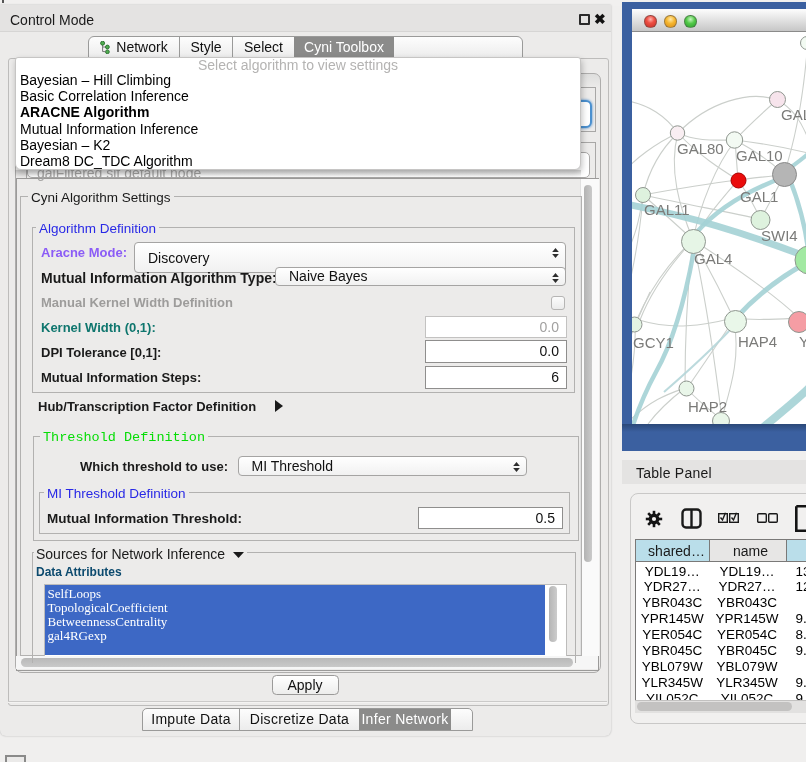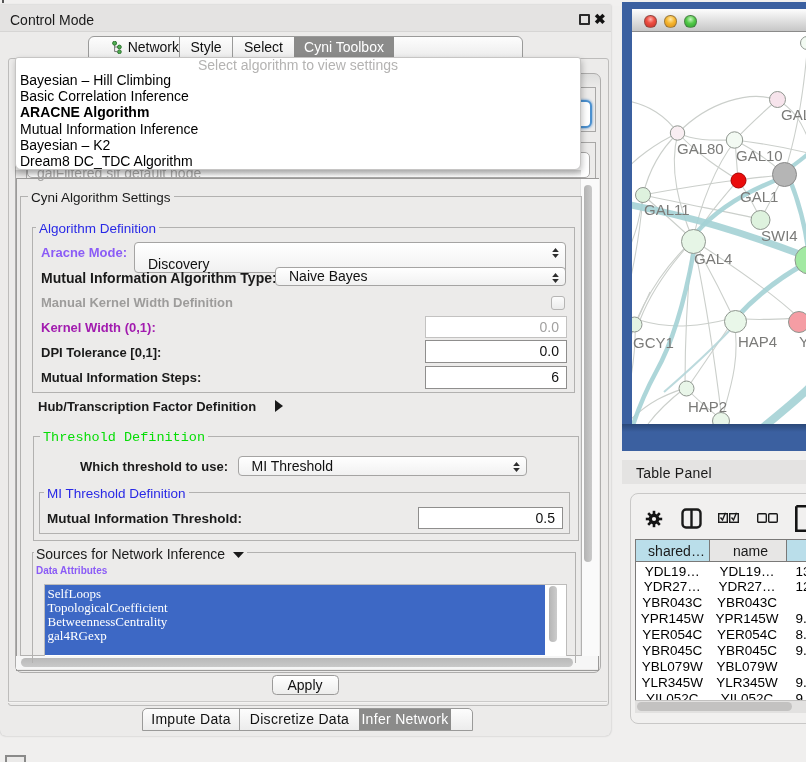--- a/index.html
+++ b/index.html
@@ -28,21 +28,21 @@
 <div class="abs" style="left:10px;top:12px;font-size:14px;color:#1a1a1a;">Control Mode</div>
 
 <div class="abs" style="left:579px;top:14px;width:7px;height:7px;border:2px solid #2a2a2a;border-radius:1px;"></div>
 <div class="abs" style="left:594px;top:11px;font-size:14px;font-weight:bold;color:#111;">✖</div>
 
 <div class="abs" style="left:8px;top:58px;width:599px;height:646px;background:#ecebea;
      border:1px solid #bdbcbb;border-radius:3px;"></div>
 
 <div class="abs" style="left:88px;top:36px;width:433px;height:20.5px;border:1px solid #9a9a99;
      border-radius:6px 6px 0 0;background:linear-gradient(#fdfdfd,#ececec);overflow:hidden;display:flex;">
-  <div style="width:90px;display:flex;align-items:center;justify-content:flex-end;border-right:1px solid #9a9a99;">
+  <div style="width:90px;display:flex;align-items:center;justify-content:center;border-right:1px solid #9a9a99;">
     <svg width="11" height="13" viewBox="0 0 11 13" style="margin-right:5px;">
       <line x1="2.6" y1="3" x2="2.6" y2="10.5" stroke="#777" stroke-width="1"></line>
       <line x1="2.6" y1="6" x2="7" y2="6" stroke="#777" stroke-width="1"></line>
       <circle cx="2.6" cy="2.2" r="2" fill="#4fae51" stroke="#2a6e2c" stroke-width="0.9"></circle>
       <circle cx="7.4" cy="6" r="1.9" fill="#4fae51" stroke="#2a6e2c" stroke-width="0.9"></circle>
       <circle cx="7.4" cy="10.8" r="1.9" fill="#4fae51" stroke="#2a6e2c" stroke-width="0.9"></circle>
       <line x1="2.6" y1="10.5" x2="5.5" y2="10.7" stroke="#777" stroke-width="1"></line>
     </svg>
     <span style="font-size:14px;color:#111;">Network</span>
     </div>
@@ -65,38 +65,38 @@
 <div class="abs" style="left:16px;top:656px;width:582px;height:13px;background:#f6f6f6;"></div>
 <div class="abs" style="left:21px;top:658px;width:552px;height:9px;background:linear-gradient(#b9b9b9,#c9c9c9);border-radius:4.5px;"></div>
 
 <div class="abs" style="left:20px;top:196px;width:560px;height:458px;border:1px solid #b2b1b0;"></div>
 <div class="abs" style="left:28px;top:190px;font-size:13.5px;color:#1a1a1a;background:#ecebea;padding:0 3px;">Cyni Algorithm Settings</div>
 
 <div class="abs" style="left:32px;top:227px;width:541px;height:164px;border:1px solid #b2b1b0;"></div>
 <div class="abs" style="left:36px;top:221px;font-size:13.5px;color:#2929e6;background:#ecebea;padding:0 3px;">Algorithm Definition</div>
 
 <div class="abs b" style="left:41px;top:245px;font-size:13px;color:#8b5cf6;">Aracne Mode:</div>
-<div class="combo abs" style="left:134px;top:242px;width:432px;height:31px;align-items:flex-end;">
+<div class="combo abs" style="left:134px;top:242px;width:432px;height:31px;">
     <span>Discovery</span>
     <svg width="9" height="14" viewBox="0 0 9 14">
       <polygon points="4.5,2 7.8,6 1.2,6" fill="#2d2d2d"></polygon>
       <polygon points="4.5,12 7.8,8 1.2,8" fill="#2d2d2d"></polygon>
     </svg>
   </div>
 <div class="abs b" style="left:41px;top:270px;font-size:14px;color:#1a1a1a;">Mutual Information Algorithm Type:</div>
 <div class="combo abs" style="left:275px;top:266.5px;width:291px;height:19.5px;">
     <span>Naive Bayes</span>
     <svg width="9" height="14" viewBox="0 0 9 14">
       <polygon points="4.5,2 7.8,6 1.2,6" fill="#2d2d2d"></polygon>
       <polygon points="4.5,12 7.8,8 1.2,8" fill="#2d2d2d"></polygon>
     </svg>
   </div>
 <div class="abs b" style="left:41px;top:295px;font-size:13px;color:#9d9c9b;">Manual Kernel Width Definition</div>
 <div class="abs" style="left:551px;top:295.5px;width:12px;height:12px;border:1px solid #b6b5b4;border-radius:3px;background:linear-gradient(#fcfcfc,#ebebeb);"></div>
-<div class="abs b" style="left:41px;top:320px;font-size:13px;color:#a21caf;">Kernel Width (0,1):</div>
+<div class="abs b" style="left:41px;top:320px;font-size:13px;color:#0f766e;">Kernel Width (0,1):</div>
 <div class="field abs" style="left:424.5px;top:315.5px;width:142.5px;height:22.5px;line-height:21px;color:#a2a1a0;border-color:#c3c2c1;">0.0</div>
 <div class="abs b" style="left:41px;top:345px;font-size:13px;color:#1a1a1a;">DPI Tolerance [0,1]:</div>
 <div class="field abs" style="left:424.5px;top:340px;width:142.5px;height:23px;line-height:21.5px;color:#111;">0.0</div>
 <div class="abs b" style="left:41px;top:370px;font-size:13px;color:#1a1a1a;">Mutual Information Steps:</div>
 <div class="field abs" style="left:424.5px;top:365.5px;width:142.5px;height:23px;line-height:21.5px;color:#111;">6</div>
 
 <div class="abs b" style="left:38px;top:399px;font-size:13px;color:#1a1a1a;">Hub/Transcription Factor Definition</div>
 <svg class="abs" style="left:272px;top:399px;" width="14" height="14">
     <polygon points="3,1 11,7 3,13" fill="#1a1a1a"></polygon>
   </svg>
@@ -115,21 +115,21 @@
 <div class="abs" style="left:39px;top:492px;width:529px;height:40px;border:1px solid #b2b1b0;"></div>
 <div class="abs" style="left:44px;top:486px;font-size:13.5px;color:#2929e6;background:#ecebea;padding:0 3px;">MI Threshold Definition</div>
 <div class="abs b" style="left:47px;top:511px;font-size:13.5px;color:#1a1a1a;">Mutual Information Threshold:</div>
 <div class="field abs" style="left:418px;top:507px;width:145px;height:22px;line-height:20px;color:#111;">0.5</div>
 
 <div class="abs" style="left:32px;top:552px;width:542px;height:110px;border:1px solid #b2b1b0;border-bottom:none;"></div>
 <div class="abs" style="left:34px;top:546px;font-size:14px;color:#1a1a1a;background:#ecebea;padding:0 2px;">Sources for Network Inference
   <svg width="13" height="9" style="margin-left:3px;">
       <polygon points="1,2 12,2 6.5,8" fill="#1a1a1a"></polygon>
     </svg></div>
-<div class="abs b" style="left:36px;top:565px;font-size:10px;color:#8b5cf6;">Data Attributes</div>
+<div class="abs b" style="left:36px;top:565px;font-size:12px;color:#0c4a6e;">Data Attributes</div>
 
 <div class="abs" style="left:44px;top:584px;width:521px;height:71px;background:#ffffff;border:1px solid #bdbcbb;border-bottom:none;"></div>
 <div class="abs" style="left:45px;top:584.5px;width:500px;height:70.5px;background:#3d68c5;"></div>
 <div class="abs" style="left:47.5px;top:586.5px;font-size:13px;color:#fff;line-height:14px;font-family:Liberation Serif, serif;">SelfLoops<br>TopologicalCoefficient<br>BetweennessCentrality<br>gal4RGexp</div>
 <div class="abs" style="left:549px;top:586px;width:8px;height:56px;background:linear-gradient(90deg,#b5b5b5,#cccccc);border-radius:4px;"></div>
 
 <div class="abs" style="left:271.5px;top:674.5px;width:65px;height:18.5px;border:1px solid #9b9a99;border-radius:4.5px;
      background:linear-gradient(#ffffff,#ededec);display:flex;align-items:center;justify-content:center;font-size:14px;color:#111;">Apply</div>
 <div class="abs" style="left:8px;top:700.5px;width:599px;height:1px;background:#cbcac9;"></div>
 <div class="abs" style="left:8px;top:702px;width:599px;height:1px;background:#f4f3f2;"></div>

